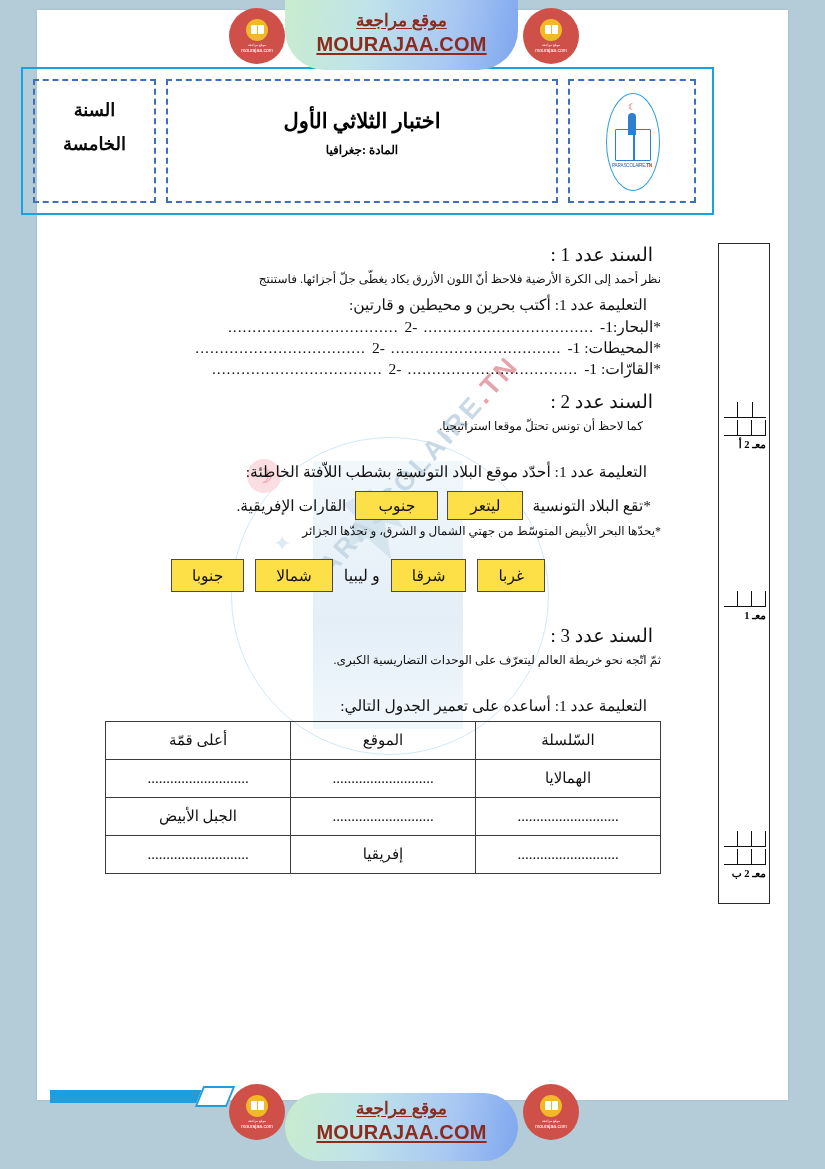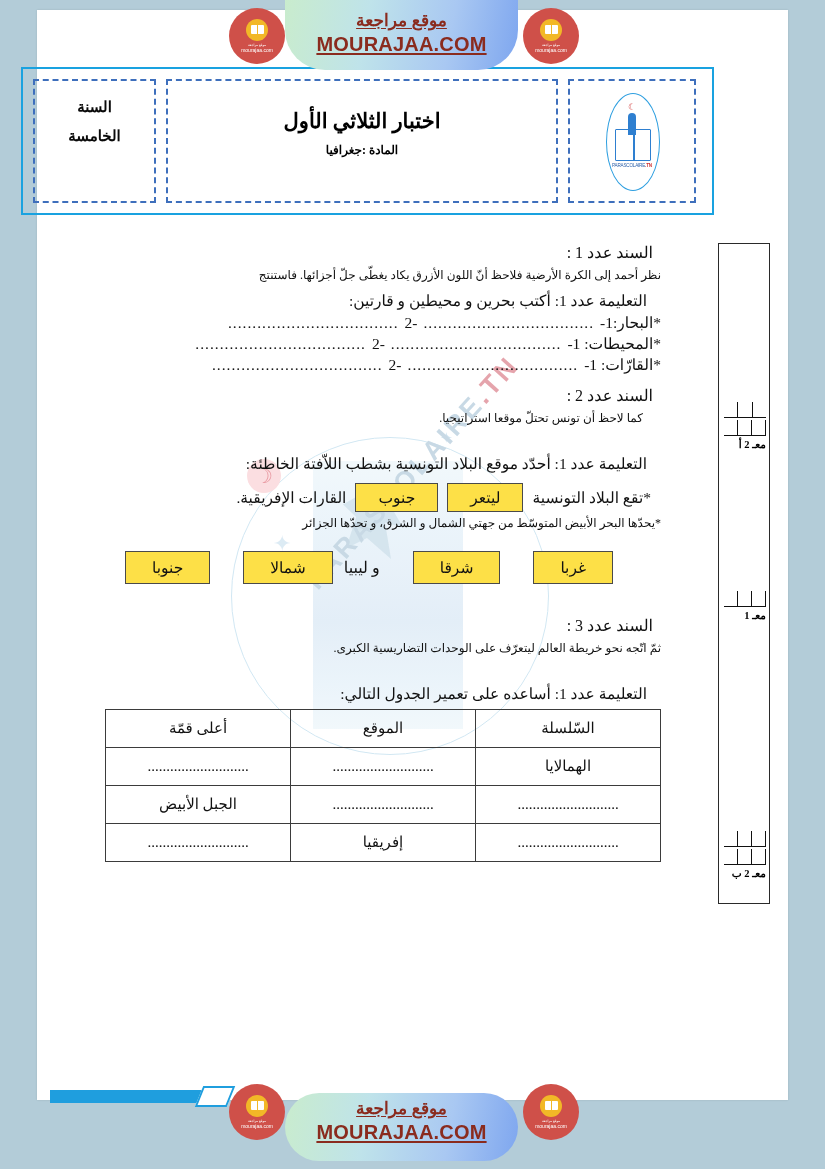--- a/index.html
+++ b/index.html
@@ -176,21 +176,21 @@
     left: 545px;
     top: 10px;
     width: 128px;
     height: 124px;
     align-items: center;
   }
   .year-text {
     text-align: center;
     font-family: "Liberation Serif", serif;
     font-weight: bold;
-    font-size: 15px;
+    font-size: 18px;
     color: #0a0a0a;
     line-height: 1.9;
     padding-top: 12px;
   }
   .title-text {
     text-align: center;
     font-family: "Liberation Serif", serif;
     font-weight: bold;
     color: #000;
     padding-top: 22px;
@@ -244,21 +244,21 @@
     left: 55px;
     top: 243px;
     width: 606px;
     direction: rtl;
     text-align: right;
     font-family: "Liberation Serif", "DejaVu Serif", serif;
     color: #111;
     z-index: 3;
   }
   .src-title {
-    font-size: 16px;
+    font-size: 19px;
     margin: 0 0 4px 0;
     padding-right: 8px;
   }
   .para {
     font-size: 12px;
     line-height: 1.62;
     margin: 0 0 3px 0;
     text-align: justify;
     text-align-last: right;
   }
@@ -298,21 +298,21 @@
     line-height: 1.25;
     white-space: nowrap;
   }
   .choice-row-2 {
     display: flex;
     align-items: center;
     justify-content: center;
     gap: 11px;
     margin-top: 17px;
   }
-  .choice-row-2 .choice-box { padding: 6px 26px; margin-left: 22px; }
+  .choice-row-2 .choice-box { padding: 6px 20px; }
 
   
   .tbl {
     border-collapse: collapse;
     width: 556px;
     margin: 6px 0 0 0;
     table-layout: fixed;
     direction: rtl;
   }
   .tbl td, .tbl th {

